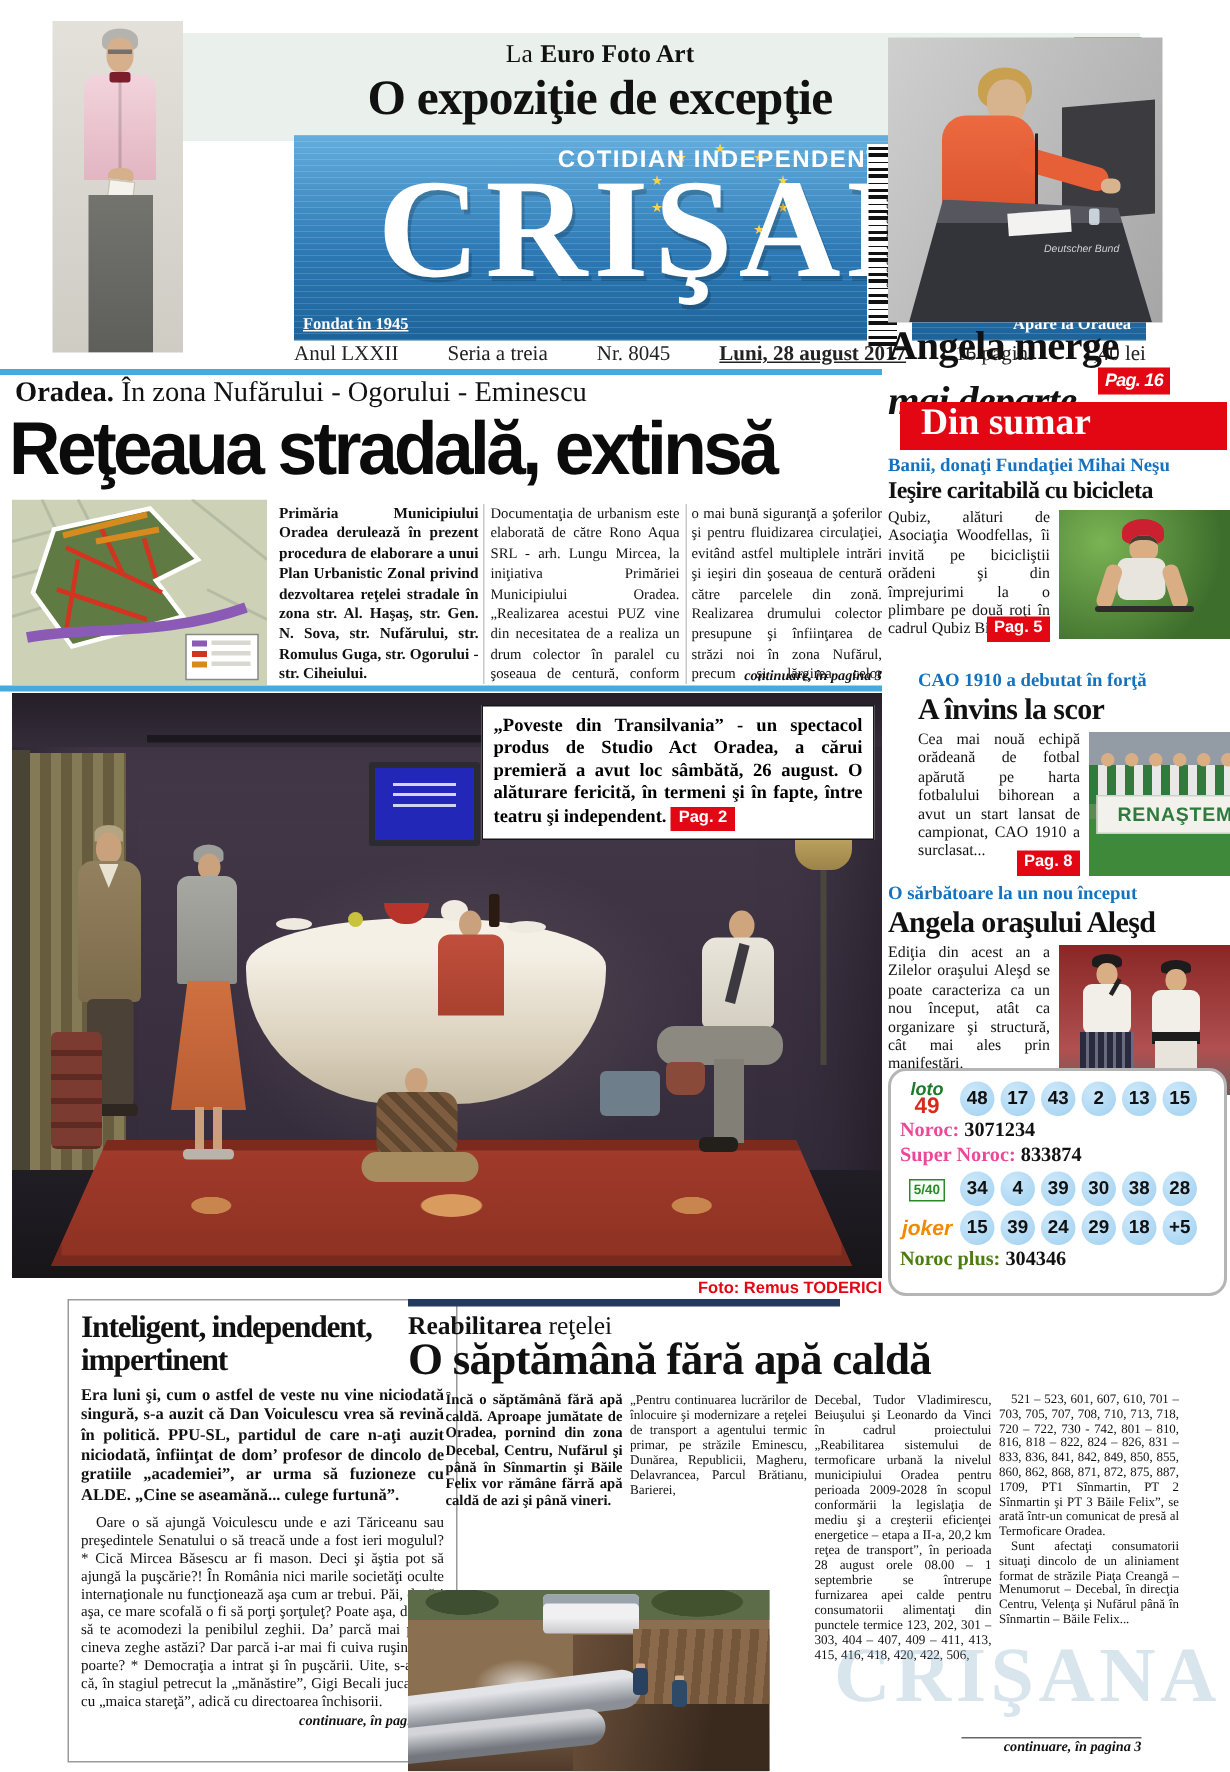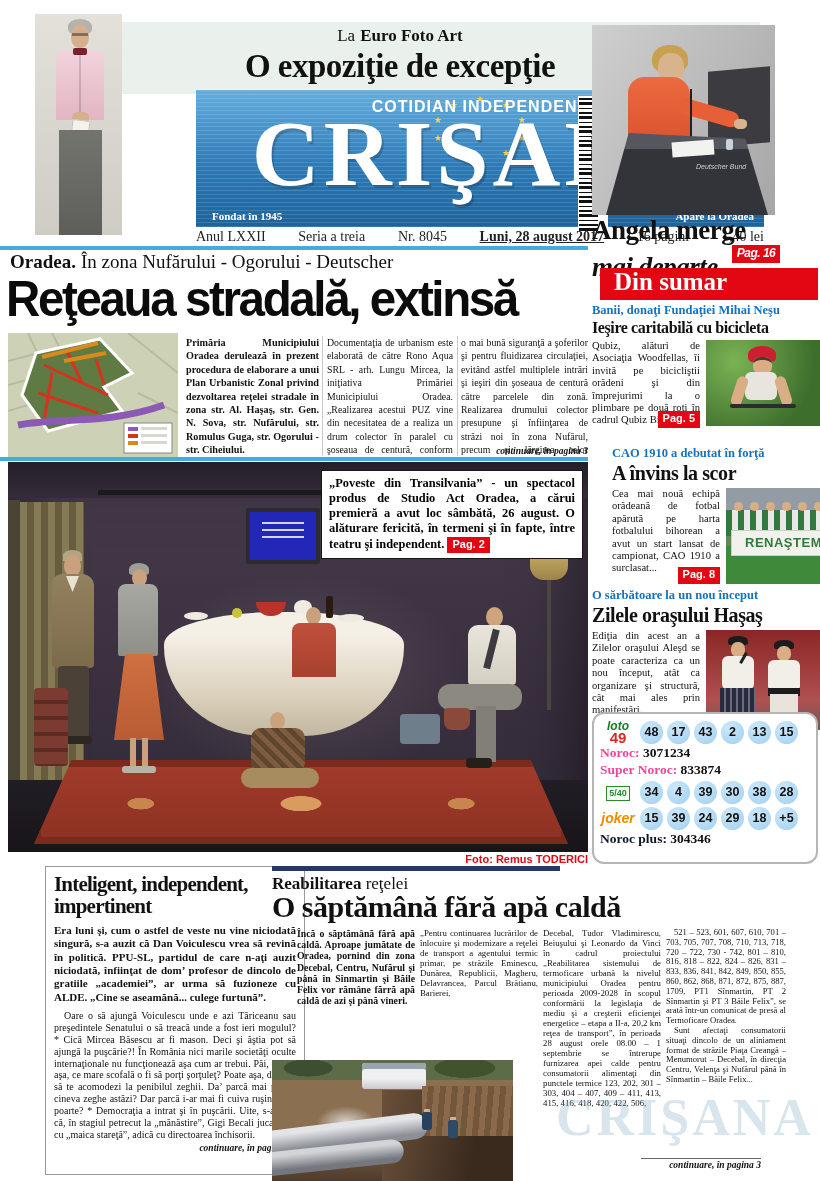--- a/index.html
+++ b/index.html
@@ -18,21 +18,21 @@
   
   .manphoto{left:35px;top:14px;width:87px;height:221px;background:linear-gradient(#e4e1db,#cfccc4);overflow:hidden;}
   .masthead{left:196px;top:90px;width:568px;height:137px;overflow:hidden;
             background:linear-gradient(#63aede 0%,#2d7ab6 55%,#1d639a 100%);}
   .masthead:before{content:"";position:absolute;inset:0;
             background:repeating-linear-gradient(180deg,rgba(255,255,255,.14) 0 1px,transparent 1px 4px);}
   .tagline{position:absolute;top:8px;width:100%;text-align:center;color:#fff;
            font-family:"Liberation Sans",sans-serif;font-weight:bold;font-size:16px;letter-spacing:1px;}
   .brand{position:absolute;top:14px;width:100%;text-align:center;color:#fff;font-weight:bold;
          font-size:94px;line-height:1.05;letter-spacing:4px;text-shadow:2px 3px 0 rgba(0,0,0,.18);}
-  .founded{position:absolute;bottom:5px;left:16px;color:#fff;font-weight:bold;font-size:11px;}
+  .founded{position:absolute;bottom:5px;left:6px;color:#fff;font-weight:bold;font-size:11px;text-decoration:underline;}
   .appears{position:absolute;bottom:5px;right:10px;color:#fff;font-weight:bold;font-size:11px;}
   .star{position:absolute;color:#ffd24a;font-size:9px;line-height:1;}
   .barcode{left:578px;top:96px;width:30px;height:142px;background:#fff;}
   .bars{position:absolute;left:1px;top:2px;width:19px;height:136px;
         background:repeating-linear-gradient(180deg,#111 0 2px,#fff 2px 4px,#111 4px 7px,#fff 7px 10px,#111 10px 11px,#fff 11px 14px);}
   .bnum{position:absolute;left:-44px;top:64px;width:120px;transform:rotate(-90deg);
         font-family:"Liberation Sans",sans-serif;font-size:9px;color:#222;text-align:center;}
   .dateline{left:196px;top:229px;width:568px;display:flex;justify-content:space-between;font-size:14px;color:#222;}
   .dateline .dt{font-weight:bold;text-decoration:underline;}
   .cyan{background:#45aadd;height:4px;}
@@ -105,21 +105,21 @@
         color:#111;font-family:"Liberation Sans",sans-serif;font-weight:bold;font-size:12.5px;
         text-align:center;line-height:23px;flex:0 0 auto;}
   .llogo{width:36px;flex:0 0 auto;text-align:center;line-height:1;}
   .loto-top{color:#1c7a2a;font-family:"Liberation Sans",sans-serif;font-weight:bold;font-style:italic;font-size:12px;display:block;}
   .loto-num{color:#d42b1e;font-family:"Liberation Sans",sans-serif;font-weight:bold;font-size:15px;display:block;margin-top:-2px;}
   .l540{display:inline-block;border:1px solid #2a8a2a;color:#2a8a2a;font-family:"Liberation Sans",sans-serif;
         font-weight:bold;font-size:9px;padding:2px 2px;background:#f6fff6;}
   .ljoker{color:#f08a00;font-family:"Liberation Sans",sans-serif;font-weight:bold;font-style:italic;font-size:14px;}
   .lline{font-weight:bold;font-size:13.5px;height:17px;}
   .lred{color:#ec4899;}
-  .lpink{color:#0f172a;margin-top:12px;}
+  .lpink{color:#4d7c0f;margin-top:12px;}
   
   .wm{position:absolute;left:556px;top:1088px;font-weight:bold;font-size:52px;letter-spacing:3px;
       color:rgba(140,175,200,.33);z-index:6;pointer-events:none;}
 </style>
 </head>
 <body>
 
 <div class="page">
 
   <div class="abs topstrip"></div>
@@ -162,21 +162,21 @@
   <div class="abs dateline">
     <span>Anul LXXII</span>
     <span>Seria a treia</span>
     <span>Nr. 8045</span>
     <span class="dt">Luni, 28 august 2017</span>
     <span>16 pagini</span>
     <span>1,40 lei</span>
   </div>
   <div class="abs cyan" style="left:0;top:246px;width:588px;"></div>
 
-  <div class="abs leadkicker"><b>Oradea.</b><span>În zona Nufărului - Ogorului - Deutscher</span></div>
+  <div class="abs leadkicker"><b>Oradea.</b><span>În zona Nufărului - Ogorului - Eminescu</span></div>
   <div class="abs leadhead">Reţeaua stradală, extinsă</div>
 
   <div class="abs map">
     <svg width="170" height="124" viewBox="0 0 170 124">
       <rect width="170" height="124" fill="#cdd2b6"></rect>
       <g stroke="#b6bca2" stroke-width="2">
           <path d="M0,28 L70,10"></path>
           <path d="M0,52 L90,28"></path>
           <path d="M0,78 L60,60"></path>
           <path d="M20,0 L48,60"></path>
@@ -340,21 +340,21 @@
       <div class="siphoto ph2" style="height:96px;">
         <i class="s" style="left:0;top:22px;width:114px;height:26px;background:repeating-linear-gradient(90deg,#2f7a3c 0 6px,#e8e8e8 6px 12px);"></i>
         <i class="s" style="left:8px;top:14px;width:9px;height:9px;background:#d9ae85;border-radius:50%;box-shadow:16px 0 0 #d9ae85,32px 0 0 #d9ae85,48px 0 0 #d9ae85,64px 0 0 #d9ae85,80px 0 0 #d9ae85,96px 0 0 #d9ae85;"></i>
         <div class="banner2">RENAŞTEM</div>
       </div>
     </div>
   </div>
 
   <div class="si" style="top:588px;">
     <div class="sikicker">O sărbătoare la un nou început</div>
-    <div class="sihead" style="font-size:20px;">Zilele oraşului Haşaş</div>
+    <div class="sihead" style="font-size:20px;">Angela oraşului Aleşd</div>
     <div class="sirow">
       <div class="sibody" style="height:100px;"><span>Ediţia din acest an a Zilelor oraşului Aleşd se poate caracteriza ca un nou început, atât ca organizare şi structură, cât mai ales prin manifestări.</span><span class="pbadge">Pag. 10</span></div>
       <div class="siphoto ph3" style="height:100px;">
         <i class="s" style="left:22px;top:6px;width:20px;height:9px;background:#1c1c1c;border-radius:50% 50% 20% 20%;"></i>
         <i class="s" style="left:68px;top:10px;width:20px;height:9px;background:#1c1c1c;border-radius:50% 50% 20% 20%;"></i>
         <i class="s" style="left:25px;top:12px;width:14px;height:15px;background:#d9ae85;border-radius:45%;"></i>
         <i class="s" style="left:71px;top:16px;width:14px;height:15px;background:#d9ae85;border-radius:45%;"></i>
         <i class="s" style="left:16px;top:26px;width:32px;height:34px;background:#f2efe8;border-radius:6px;"></i>
         <i class="s" style="left:62px;top:30px;width:32px;height:32px;background:#f2efe8;border-radius:6px;"></i>
         <i class="s" style="left:14px;top:58px;width:36px;height:42px;background:repeating-linear-gradient(90deg,#2a2a3e 0 4px,#6a6a7e 4px 6px);"></i>

